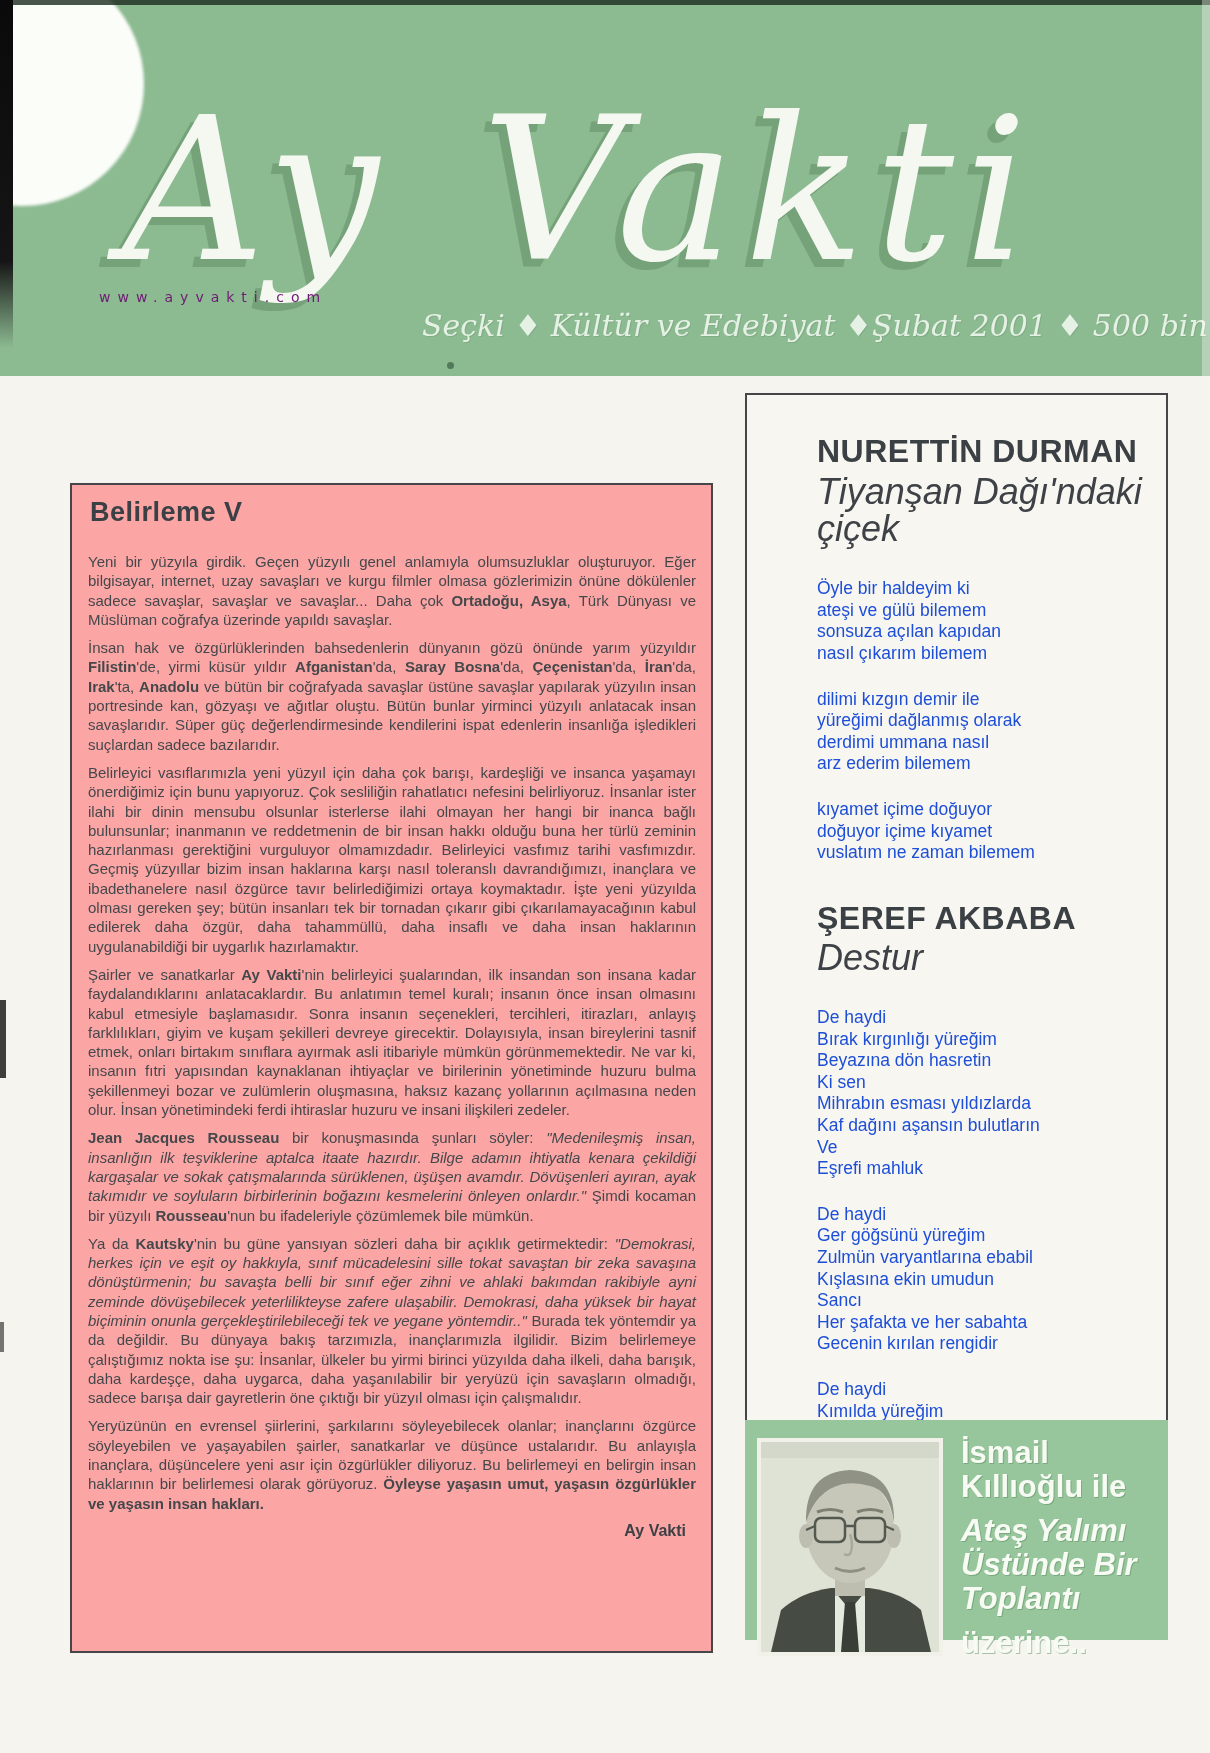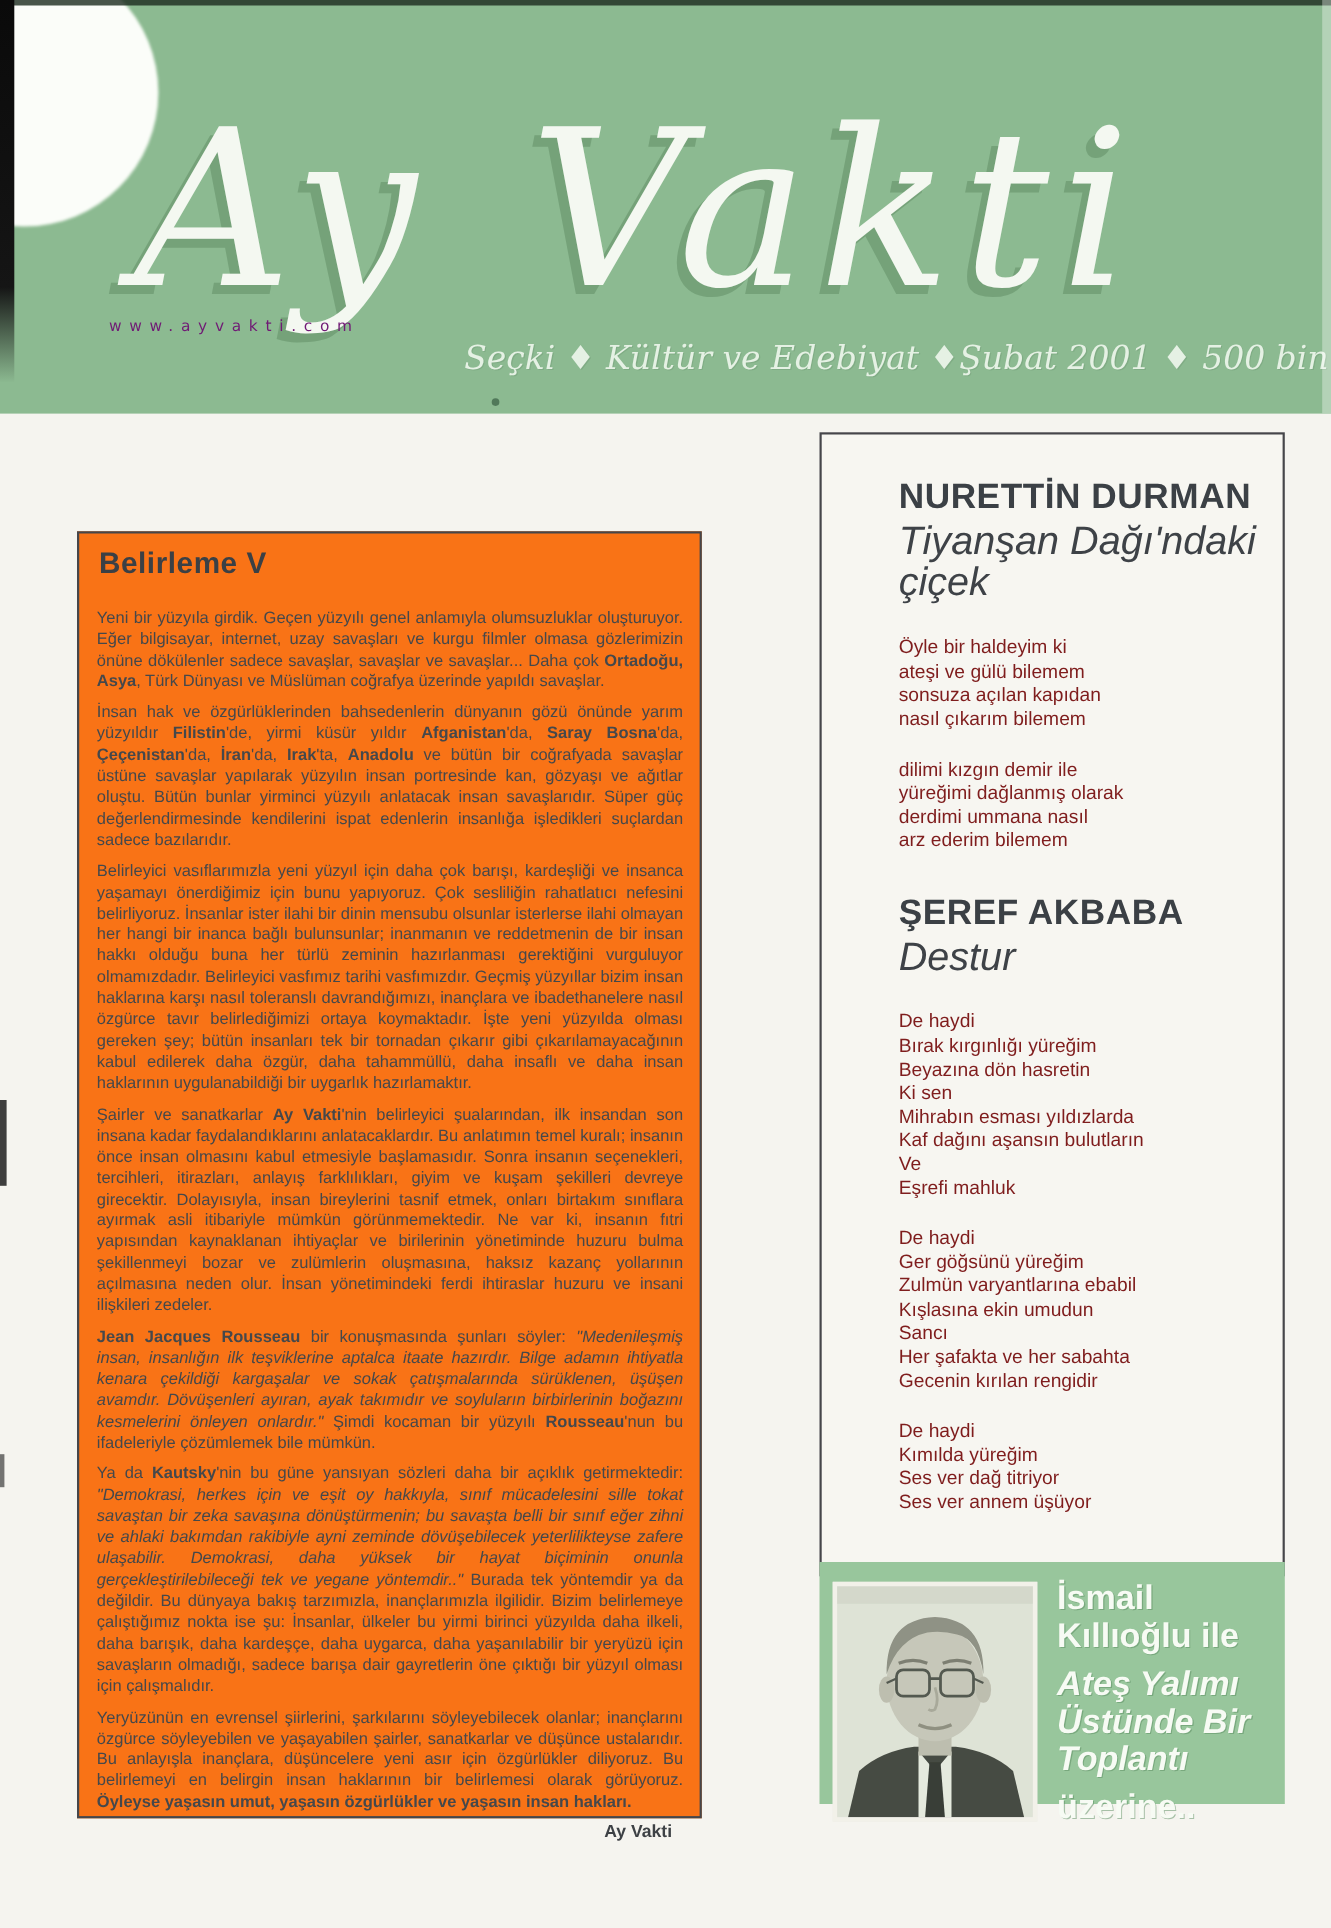--- a/index.html
+++ b/index.html
@@ -20,33 +20,33 @@
   .dot-artifact{position:absolute;left:447px;top:362px;width:7px;height:7px;border-radius:50%;
         background:#51795a;}
   
   .left-strip{position:absolute;left:0;top:0;width:13px;height:348px;
         background:linear-gradient(180deg,#0a0a0a 0%,#151515 75%,rgba(20,20,20,0) 100%);}
   .right-strip{position:absolute;right:0;top:0;width:8px;height:376px;background:rgba(255,255,255,.35);}
   .left-mark1{position:absolute;left:0;top:1000px;width:6px;height:78px;background:#1d1d1d;opacity:.85;}
   .left-mark2{position:absolute;left:0;top:1322px;width:4px;height:30px;background:#3c3c3c;opacity:.7;}
   .fold-line{position:absolute;right:14px;top:376px;width:2px;height:1377px;background:rgba(0,0,0,.05);}
   
-  .article-box{position:absolute;left:70px;top:483px;width:568px;height:1170px;box-sizing:border-box;
-        background:#f97316;border:2px solid #46464a;padding:10px 15px 0 16px;}
+  .article-box{position:absolute;left:70px;top:483px;width:643px;height:1170px;box-sizing:border-box;
+        background:#fca5a5;border:2px solid #46464a;padding:10px 15px 0 16px;}
   .article-title{font-size:27px;font-weight:bold;color:#3b4045;letter-spacing:.5px;margin:2px 0 24px 2px;}
   .article p{font-size:15px;line-height:19.3px;color:#45484b;text-align:justify;margin:0 0 9px 0;}
   .signature{text-align:right;font-weight:bold;font-size:16px;color:#3d4145;padding-right:10px;margin-top:4px;}
   
   .poems-box{position:absolute;left:745px;top:393px;width:423px;height:1040px;box-sizing:border-box;
         background:#f7f6f1;border:2px solid #46464a;padding:40px 16px 0 70px;overflow:hidden;}
   .poem-author{font-size:32px;font-weight:bold;color:#3b4045;letter-spacing:.5px;line-height:1.05;}
   .poem-title{font-size:36px;font-style:italic;color:#3e4247;margin:4px 0 30px 0;line-height:1.05;}
   .poem + .poem{margin-top:38px;}
   .stanza{margin:0 0 24px 0;}
-  .poem-line{font-size:17.5px;line-height:21.6px;color:#7f1d1d;}
+  .poem-line{font-size:17.5px;line-height:21.6px;color:#1d4ed8;}
   
   .feature-box{position:absolute;left:745px;top:1420px;width:423px;height:220px;background:#98c69c;}
   .photo-frame{position:absolute;left:12px;top:18px;width:186px;height:218px;background:#edece4;
         border:4px solid #f2f1e9;box-sizing:border-box;}
   .feature-text{position:absolute;left:216px;top:16px;color:#f7fbf4;font-weight:bold;font-size:31px;
         line-height:34px;text-shadow:1px 1px 0 rgba(90,140,96,.5);}
   .feature-line.i{font-style:italic;}
   .feature-line.gap{margin-top:10px;}
 </style>
 </head>
@@ -90,20 +90,25 @@
           <div class="poem-line">Öyle bir haldeyim ki</div>
           <div class="poem-line">ateşi ve gülü bilemem</div>
           <div class="poem-line">sonsuza açılan kapıdan</div>
           <div class="poem-line">nasıl çıkarım bilemem</div>
         </div>
         <div class="stanza">
           <div class="poem-line">dilimi kızgın demir ile</div>
           <div class="poem-line">yüreğimi dağlanmış olarak</div>
           <div class="poem-line">derdimi ummana nasıl</div>
           <div class="poem-line">arz ederim bilemem</div>
+        </div>
+        <div class="stanza">
+          <div class="poem-line">kıyamet içime doğuyor</div>
+          <div class="poem-line">doğuyor içime kıyamet</div>
+          <div class="poem-line">vuslatım ne zaman bilemem</div>
         </div>
       </div>
       <div class="poem">
         <div class="poem-author">ŞEREF AKBABA</div>
         <div class="poem-title">Destur</div>
         <div class="stanza">
           <div class="poem-line">De haydi</div>
           <div class="poem-line">Bırak kırgınlığı yüreğim</div>
           <div class="poem-line">Beyazına dön hasretin</div>
           <div class="poem-line">Ki sen</div>

